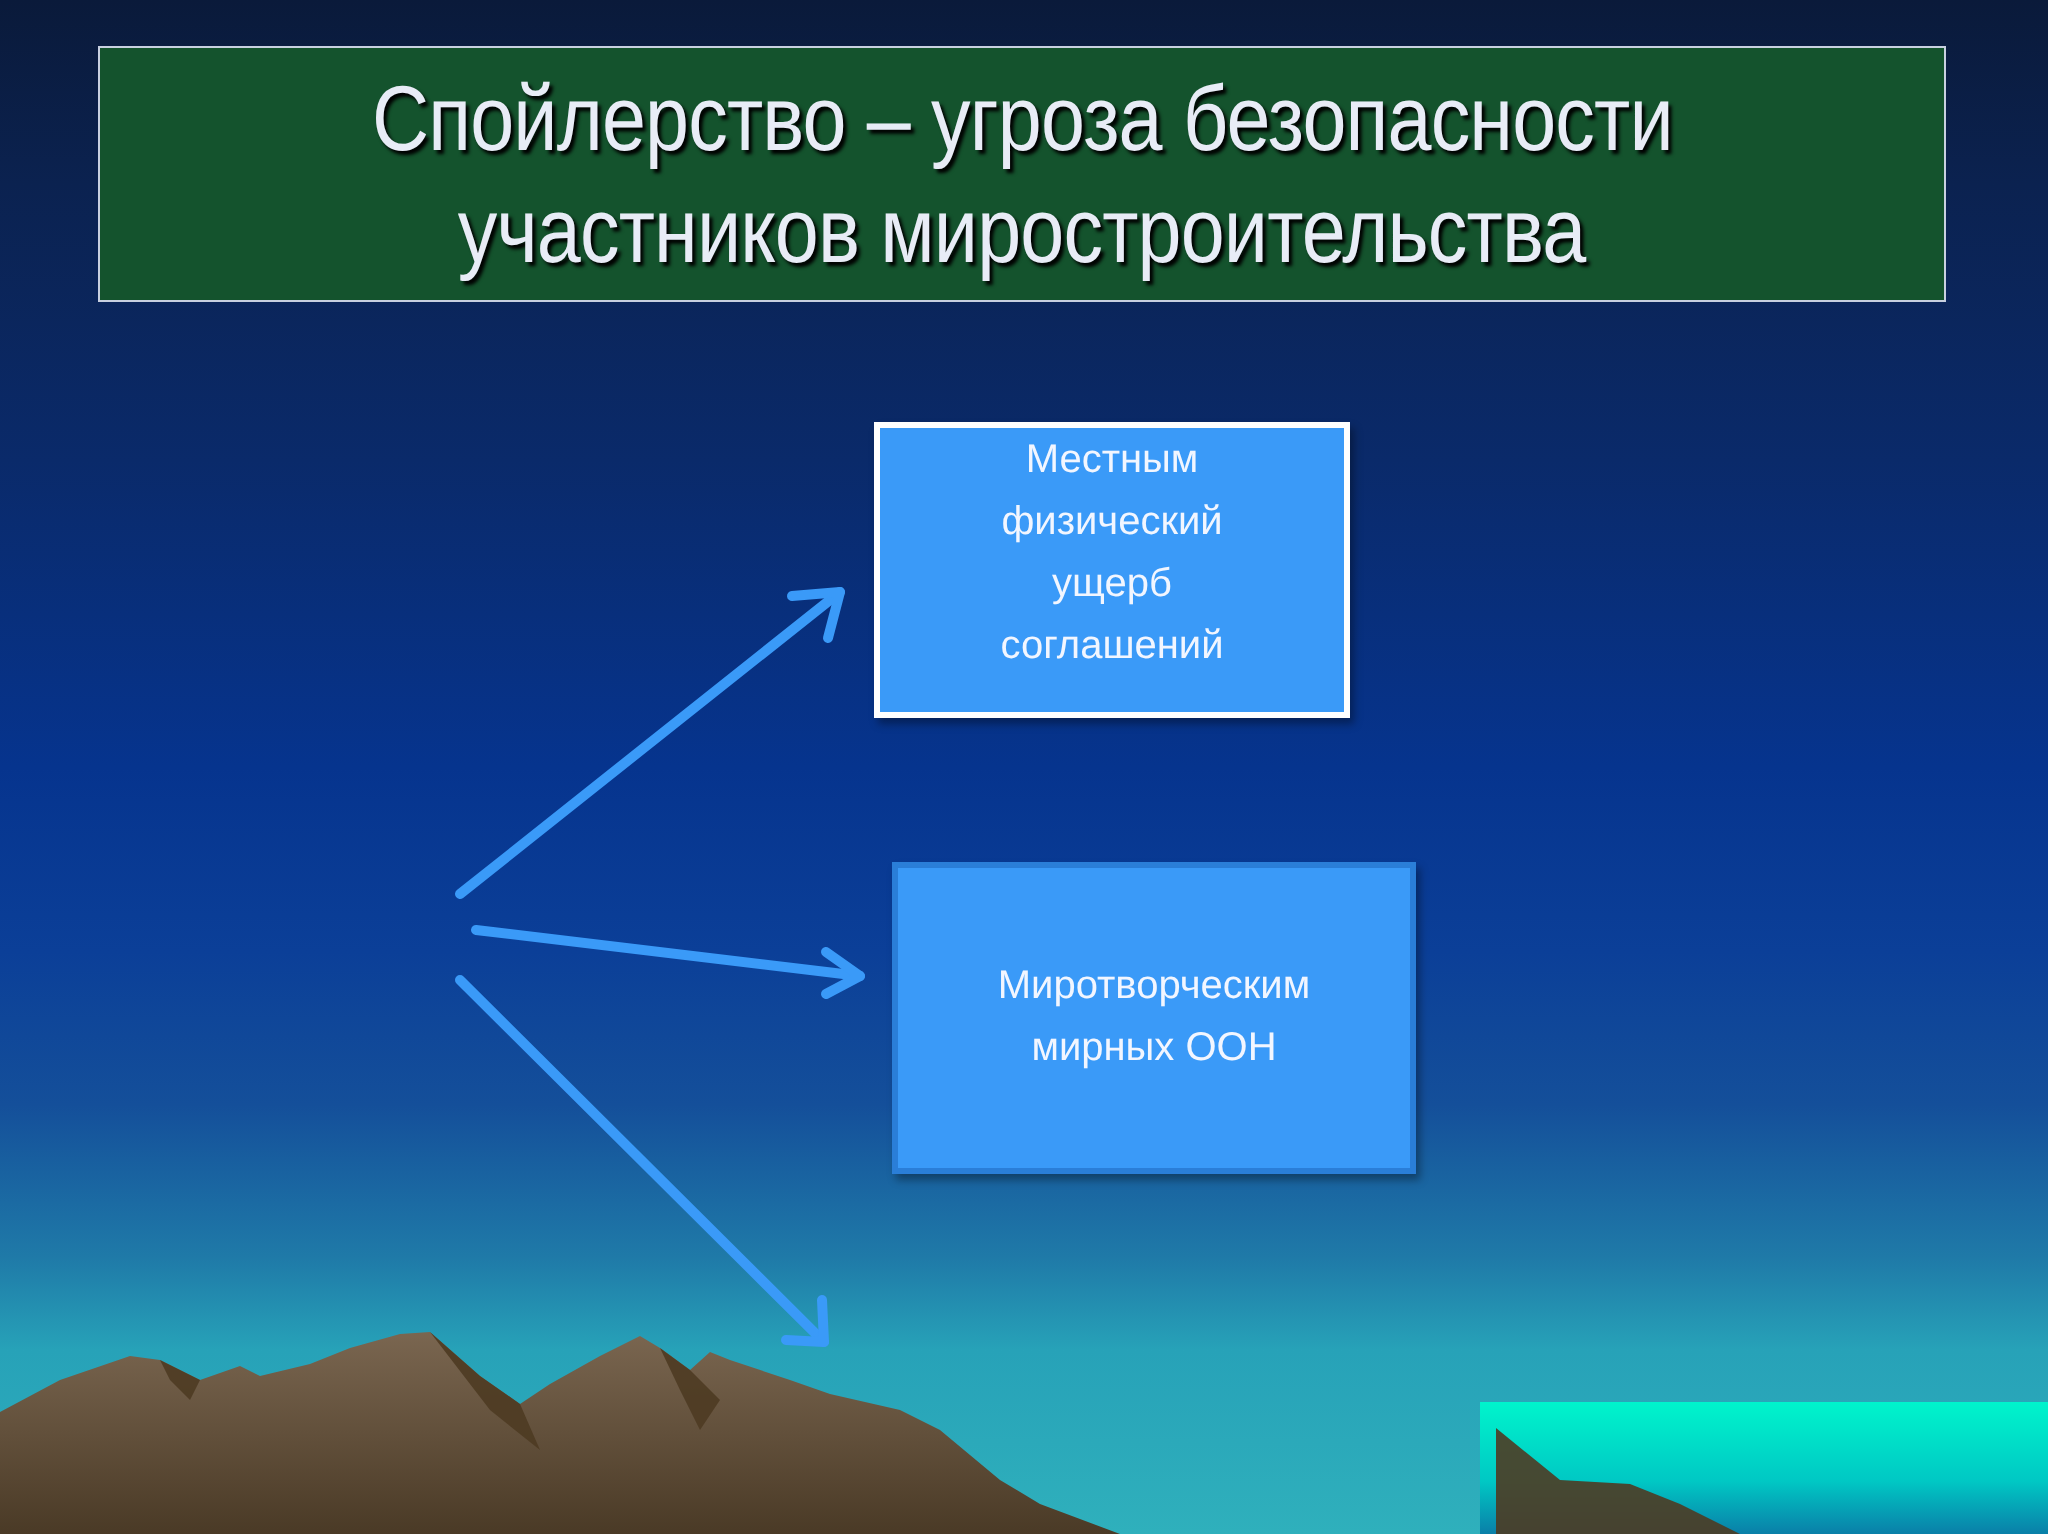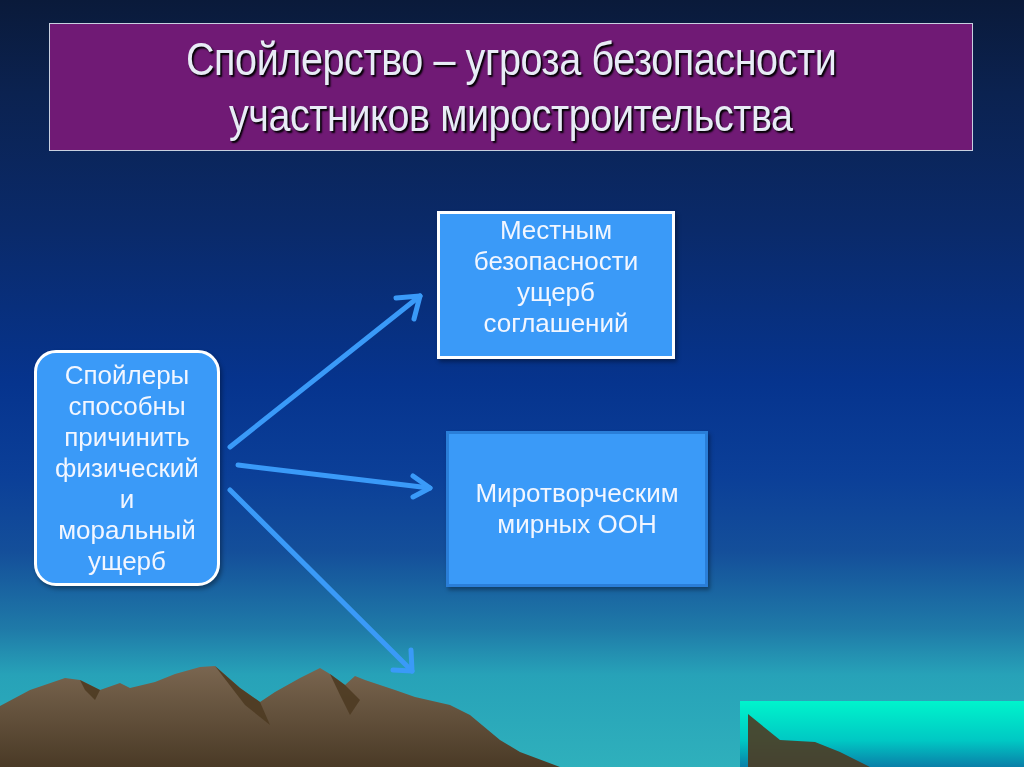--- a/index.html
+++ b/index.html
@@ -7,33 +7,33 @@
       width: 1024px; height: 767px; overflow: hidden; position: relative;
       font-family: "Liberation Sans", sans-serif;
       background: linear-gradient(to bottom,
         #0a1a3a 0%, #0b2250 12%, #0a2a6a 30%, #06348e 50%,
         #0b3f98 62%, #144f9a 72%, #1f7aa8 82%, #27a2b8 88%, #2fb0bc 100%);
     }
     .slide { position: absolute; inset: 0; }
     .title-box {
       position: absolute; left: 49px; top: 23px; width: 924px; height: 128px;
       border: 1px solid #c8d0e0; box-sizing: border-box;
-      background: #701a75;
+      background: #14532d;
       display: flex; flex-direction: column; align-items: center; justify-content: center;
     }
     .title-line {
       color: #e8ecf6; font-size: 46px; line-height: 56px; letter-spacing: -0.5px;
       text-shadow: 2px 2px 2px #000;
       font-family: "Liberation Sans Narrow", "Liberation Sans", sans-serif;
       transform: scaleX(0.86);
     }
     .box {
       position: absolute; background: #3a9af8; color: #f2f6ff;
       display: flex; flex-direction: column; align-items: center; justify-content: center;
-      text-align: center; font-size: 26px; line-height: 31px; box-sizing: border-box;
+      text-align: center; font-size: 20px; line-height: 31px; box-sizing: border-box;
       box-shadow: 2px 3px 4px rgba(0,0,0,0.35);
     }
     .box-source { left: 34px; top: 350px; width: 186px; height: 236px; border: 3px solid #ffffff; border-radius: 22px; }
     .box-top { left: 437px; top: 211px; width: 238px; height: 148px; border: 3px solid #ffffff; justify-content: flex-start; padding-top: 1px; overflow: hidden; }
     .box-mid { left: 446px; top: 431px; width: 262px; height: 156px; border: 3px solid #2a7ed8; }
     .box-bot { left: 430px; top: 632px; width: 318px; height: 130px; border: 3px solid #ffffff; }
     svg.layer { position: absolute; left: 0; top: 0; }
   </style>
 </head>
 <body>
@@ -75,33 +75,24 @@
         <line x1="238" y1="465" x2="430" y2="488"></line>
         <polyline points="413,476 430,488 413,497"></polyline>
       </g>
       <g>
         <line x1="230" y1="490" x2="412" y2="671"></line>
         <polyline points="411,650 412,671 393,670"></polyline>
       </g>
     </g>
   </svg>
 
-  <div class="box box-source">
-    <span>Спойлеры</span>
-    <span>способны</span>
-    <span>причинить</span>
-    <span>физический</span>
-    <span>и</span>
-    <span>моральный</span>
-    <span>ущерб</span>
-  </div>
 
   <div class="box box-top">
     <span>Местным</span>
-    <span>безопасности</span>
+    <span>физический</span>
     <span>ущерб</span>
     <span>соглашений</span>
   </div>
 
   <div class="box box-mid">
     <span>Миротворческим</span>
     <span>мирных ООН</span>
   </div>
 
 

